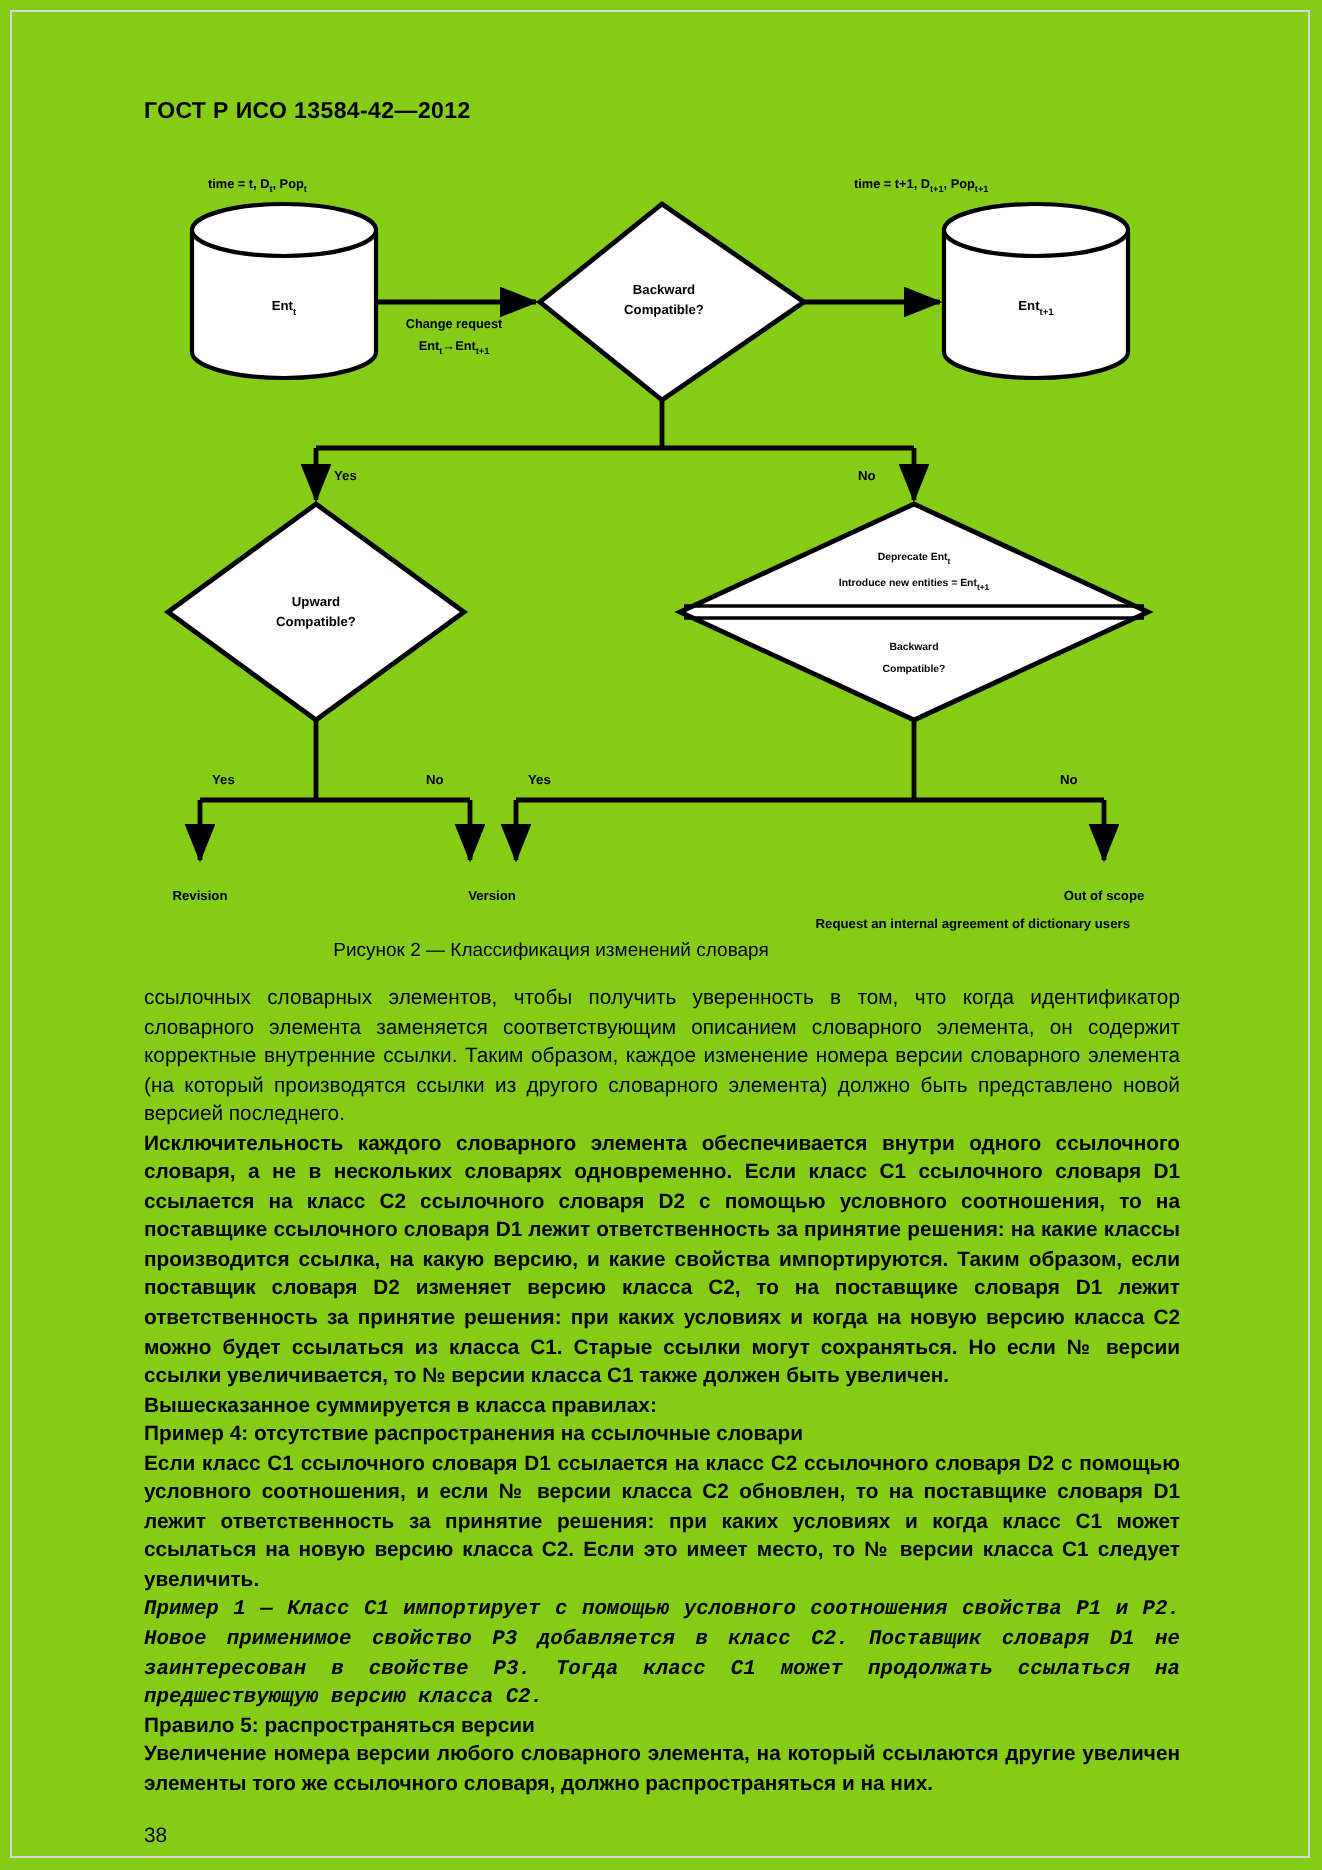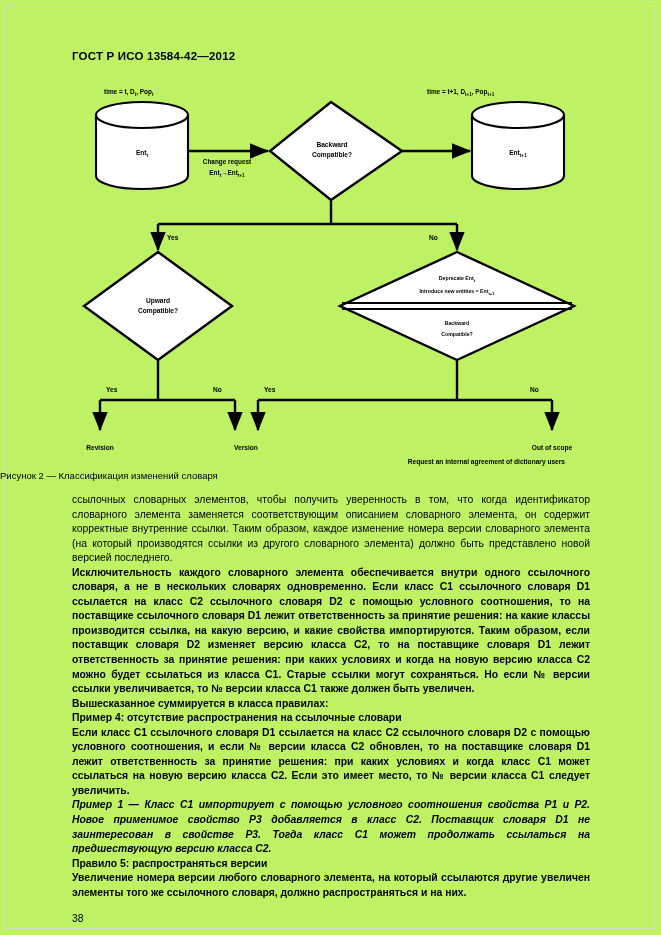--- a/index.html
+++ b/index.html
@@ -11,21 +11,21 @@
     width: 661px;
     height: 935px;
     position: relative;
     font-family: "Liberation Sans", sans-serif;
     color: #000000;
     overflow: hidden;
   }
   .page {
     position: absolute;
     inset: 0;
-    background: #bef264;
+    background: #84cc16;
   }
   .page-border {
     position: absolute;
     left: 5px; top: 5px;
     width: 650px; height: 924px;
     border: 1px solid #d8d8d8;
     box-sizing: border-box;
     pointer-events: none;
   }
 
@@ -48,40 +48,41 @@
     width: 517px;
     height: 385px;
   }
   .figure svg { display: block; }
 
   .fig-caption {
     position: absolute;
     left: 0;
     top: 470px;
     width: 551px;
+    text-align: center;
     font-size: 9.5px;
   }
 
   
   .body {
     position: absolute;
     left: 72px;
     top: 493px;
     width: 518px;
     font-size: 10.4px;
     line-height: 14.55px;
     text-align: justify;
   }
   .body p {
     margin: 0;
     text-indent: 0;
   }
   .p-indent { text-indent: 26px; font-weight: bold; }
   .p-bold { font-weight: bold; text-indent: 26px; }
-  .p-italic { font-style: italic; font-weight: bold; text-indent: 26px; }
+  .p-italic { font-style: italic; font-weight: bold; text-indent: 26px; font-family: Liberation Mono, monospace; }
 
   .page-number {
     position: absolute;
     left: 72px;
     top: 877px;
     font-size: 10.4px;
     margin-top: 36px;
   }
 
   

